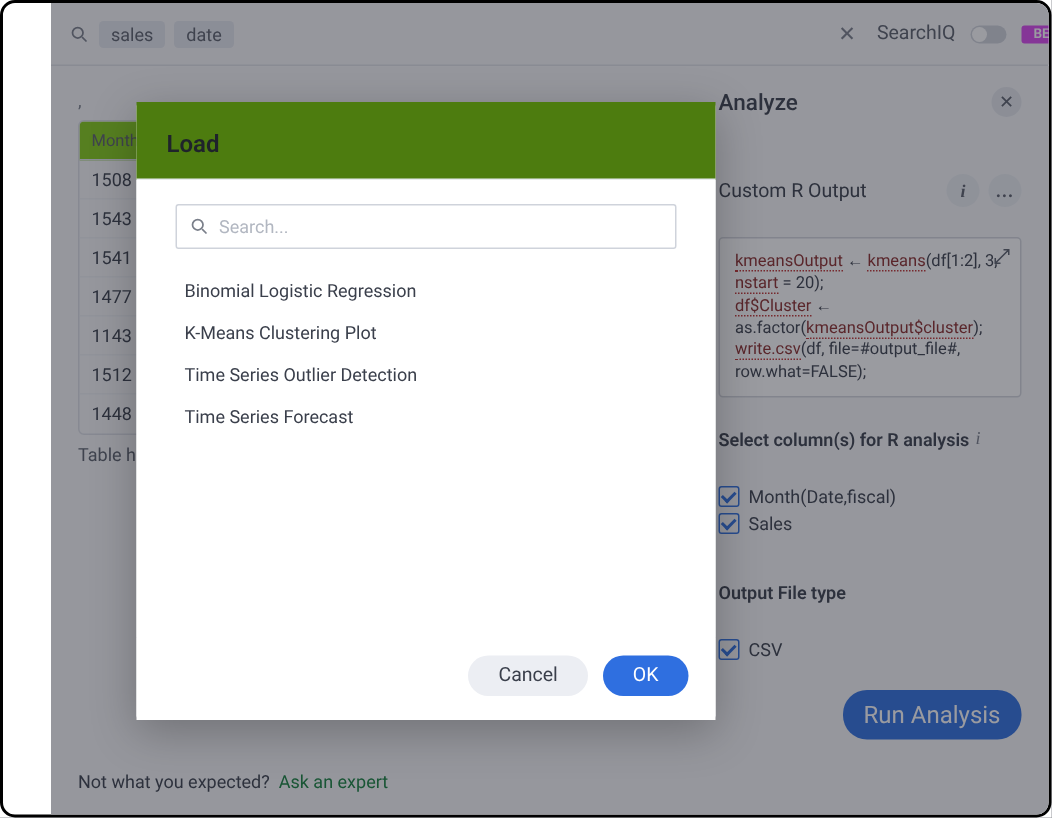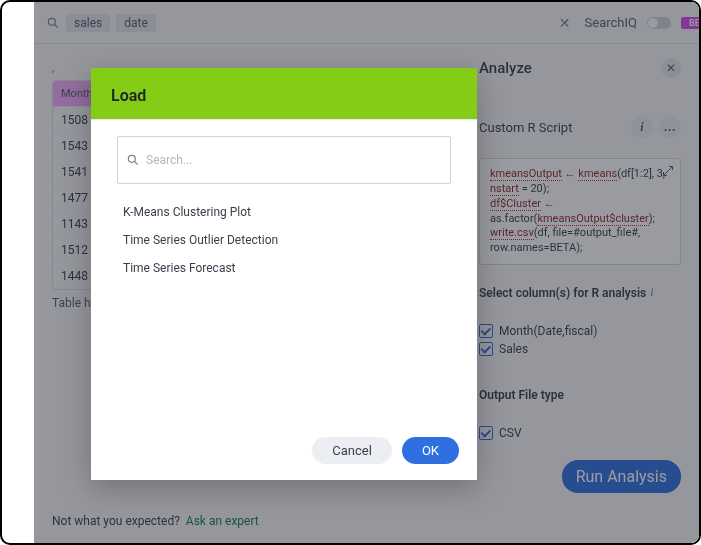--- a/index.html
+++ b/index.html
@@ -21,21 +21,21 @@
   .main { display:flex; height: calc(100% - 42px - 44px); }
   .left-pane { flex:1; padding: 16px 12px 8px 18px; }
   .right-pane { width: 222px; padding: 14px 10px 8px 10px; display:flex; flex-direction:column; gap:20px;}
   .icon-rail { width: 40px; padding-top: 14px; display:flex; flex-direction:column; align-items:center; gap:14px;}
   .rail-icon { width:22px; height:22px; display:flex; align-items:center; justify-content:center; color:#5a5f6b;}
   .rail-icon.active { background:#5a5f6b; color:#fff; border-radius:50%; width:24px; height:24px;}
   .rail-icon svg { width:16px; height:16px; }
 
   .caret-label { font-size:12px; color:#7a7f8a;}
   .table-wrap { border:1px solid #dcdfe6; border-radius:4px; overflow:hidden; margin-top:6px; width:60px;}
-  .table-head { background:#f0abfc; padding:6px 8px; font-size:11px; color:#5a5f6b; border-bottom:1px solid #e4e7ee; height:26px; display:flex; align-items:center;}
+  .table-head { background:#84cc16; padding:6px 8px; font-size:11px; color:#5a5f6b; border-bottom:1px solid #e4e7ee; height:26px; display:flex; align-items:center;}
   .table-cell { padding:6px 8px; font-size:12px; color:#3a3f4b; border-bottom:1px solid #eef0f4; height:26px; display:flex; align-items:center;}
   .table-cell:last-child{border-bottom:none;}
   .table-note { font-size:12px; color:#5a5f6b; margin-top:6px;}
 
   
   .analyze-header { display:flex; align-items:center; justify-content:space-between; }
   .analyze-title { font-size:15px; font-weight:500; color:#3a3f4b;}
   .close-pill { width:20px; height:20px; background:#e6e8ed; border-radius:50%; display:flex; align-items:center; justify-content:center; color:#5a5f6b; font-size:12px;}
 
   .script-header { display:flex; align-items:center; justify-content:space-between; margin-top:18px;}
@@ -63,24 +63,24 @@
   
   .footer { position:absolute; bottom:0; left:0; right:0; height:44px; display:flex; align-items:center; padding:0 18px; gap:6px;}
   .footer-text{ font-size:12px; color:#3a3f4b;}
   .footer-link{ font-size:12px; color:#15803d;}
 
   
   .scrim { position:absolute; inset:0; background:rgba(30,34,44,0.45); }
 
   
   .modal { position:absolute; left:57px; top:66px; width:386px; height:412px; background:#fff; border-radius:3px; box-shadow:0 8px 30px rgba(0,0,0,.25); display:flex; flex-direction:column;}
-  .modal-header { padding:18px 20px 14px; border-bottom:1px solid #e8eaef; background:#84cc16;}
+  .modal-header { padding:18px 20px 14px; border-bottom:1px solid #e8eaef; background:#4d7c0f;}
   .modal-title { font-size:16px; font-weight:600; color:#1f232b;}
   .modal-body { padding:16px 26px; flex:1; background:#fff;}
-  .search-field { border:1px solid #cfd3db; border-radius:2px; height:48px; display:flex; align-items:center; padding:0 8px; gap:6px; color:#9aa0ad;}
+  .search-field { border:1px solid #cfd3db; border-radius:2px; height:30px; display:flex; align-items:center; padding:0 8px; gap:6px; color:#9aa0ad;}
   .search-field input { border:none; outline:none; font-size:12px; flex:1; color:#3a3f4b; background:transparent;}
   .search-field input::placeholder{color:#b2b7c1;}
   .list { margin-top:14px; display:flex; flex-direction:column;}
   .list-item { font-size:12px; color:#3a3f4b; padding:7px 6px; cursor:pointer;}
   .modal-footer { padding:12px 18px 16px; display:flex; justify-content:flex-end; gap:10px; background:#fff;}
   .btn { font-size:13px; padding:6px 20px; border-radius:16px; border:none; cursor:pointer;}
   .btn-secondary { background:#eceef3; color:#3a3f4b;}
   .btn-primary { background:#2f6fe0; color:#fff;}
 
 </style>
@@ -120,35 +120,35 @@
       </div>
       <div class="table-note">Table h</div>
     </div>
 
     <div class="right-pane">
       <div class="analyze-header">
         <span class="analyze-title">Analyze</span>
         <span class="close-pill">✕</span>
       </div>
       <div class="script-header">
-        <span class="script-title">Custom R Script</span>
+        <span class="script-title">Custom R Output</span>
         <div class="header-icons">
           <span class="circle-icon">i</span>
           <span class="circle-icon dots"></span>
         </div>
       </div>
       <div class="code-box">
         <span class="expand-icon">
           <svg viewBox="0 0 24 24" fill="none" stroke="currentColor" stroke-width="2">
               <path d="M14 3h7v7M3 21l18-18M10 21H3v-7"></path>
             </svg>
         </span>
         <span class="redunder">kmeansOutput</span><span> ← </span><span class="redunder">kmeans</span><span>(df[1:2], 3, </span><span class="redunder">nstart</span><span> = 20);</span><br>
         <span class="redunder">df$Cluster</span><span> ← as.factor(</span><span class="redunder">kmeansOutput$cluster</span><span>);</span><br>
-        <span class="redunder">write.csv</span><span>(df, file=#output_file#, row.names=BETA);</span>
+        <span class="redunder">write.csv</span><span>(df, file=#output_file#, row.what=FALSE);</span>
       </div>
 
       <div class="section-label">
         <span>Select column(s) for R analysis</span>
         <span class="i-sup">i</span>
       </div>
       <div class="checks">
         <div class="check-row">
           <span class="cbx checked"></span>
           <span>Month(Date,fiscal)</span>
@@ -209,20 +209,21 @@
     </div>
     <div class="modal-body">
       <div class="search-field">
         <svg class="search-icon-svg" viewBox="0 0 24 24">
             <circle cx="10" cy="10" r="6"></circle>
             <line x1="15" y1="15" x2="20" y2="20"></line>
           </svg>
         <input placeholder="Search..." style="">
       </div>
       <div class="list">
+        <div class="list-item">Binomial Logistic Regression</div>
         <div class="list-item">K-Means Clustering Plot</div>
         <div class="list-item">Time Series Outlier Detection</div>
         <div class="list-item">Time Series Forecast</div>
       </div>
     </div>
     <div class="modal-footer">
       <button class="btn btn-secondary">Cancel</button>
       <button class="btn btn-primary">OK</button>
     </div>
   </div>

